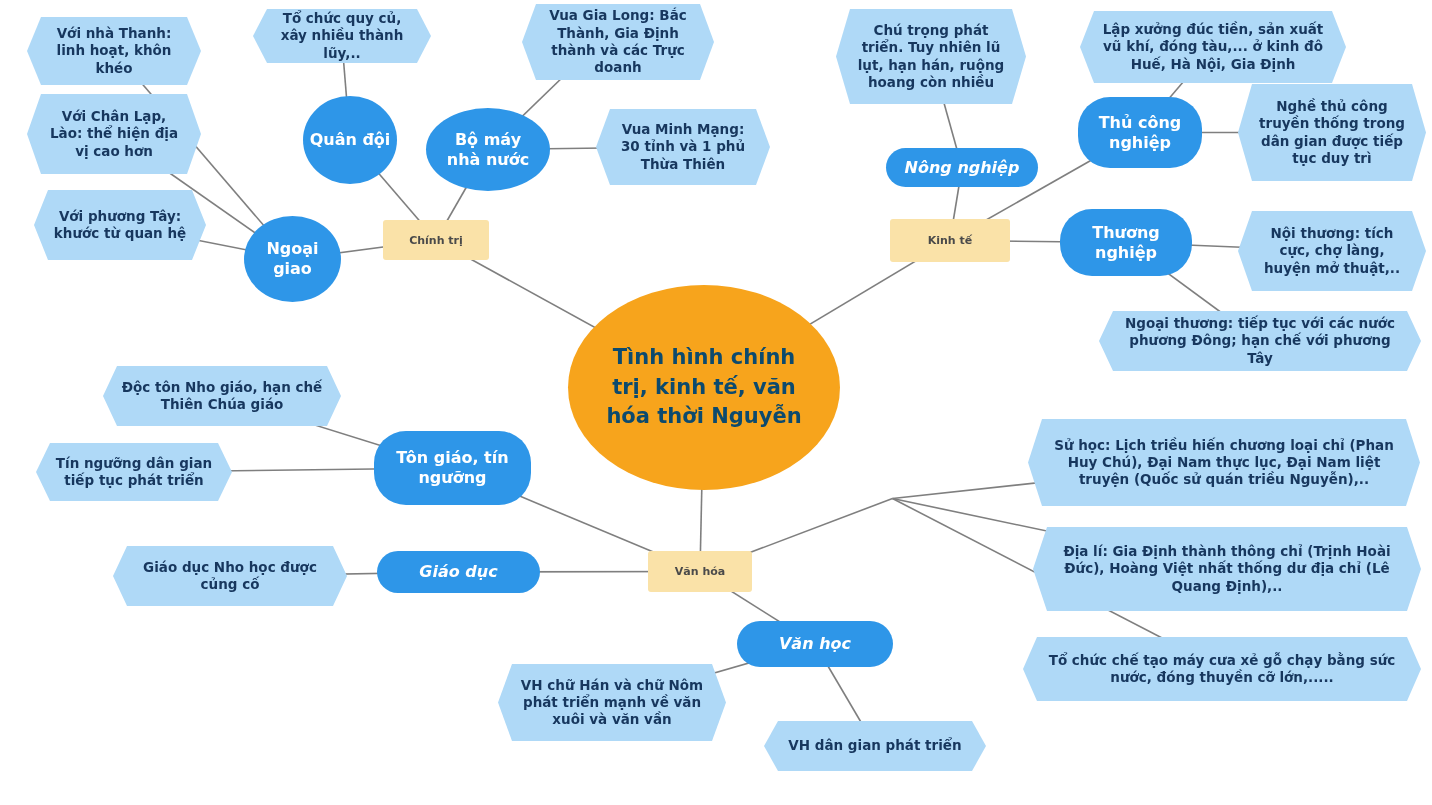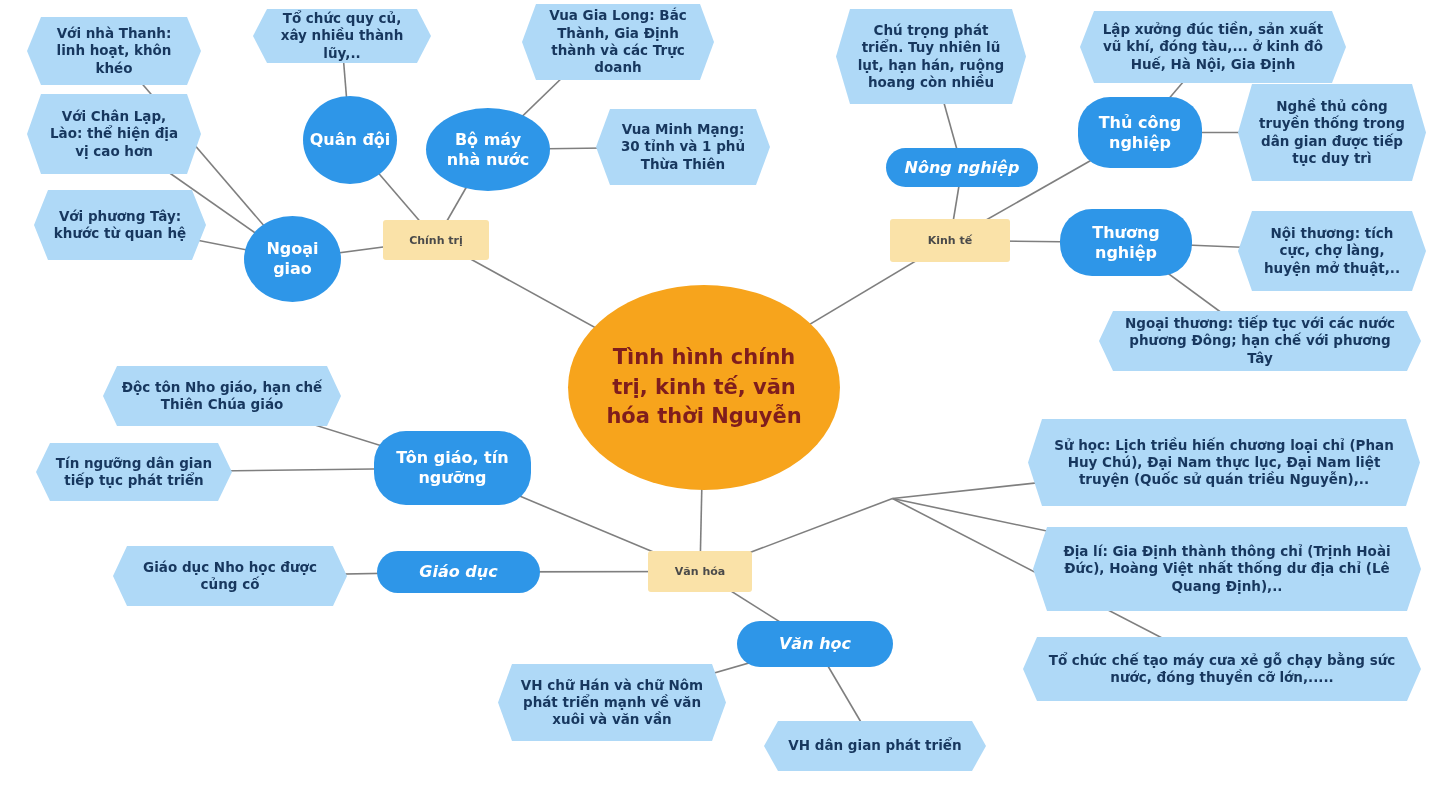--- a/index.html
+++ b/index.html
@@ -6,21 +6,21 @@
     --center_bg:#F7A41C; --branch_bg:#FAE2A8; --branch_text:#4A4A4A;
     --sub_bg:#2E96E8; --sub_text:#FFFFFF; --leaf_bg:#AFD9F7; --leaf_text:#17375E;
     --line:#7F7F7F; --page_bg:#FFFFFF;
   }
   html,body{margin:0;padding:0;background:var(--page_bg);}
   body{font-family:"DejaVu Sans","Liberation Sans",sans-serif;}
   #canvas{position:relative;width:1432px;height:805px;overflow:hidden;background:var(--page_bg);}
   #edges{position:absolute;left:0;top:0;z-index:1;}
   .node{position:absolute;z-index:2;display:flex;align-items:center;justify-content:center;
         text-align:center;box-sizing:border-box;font-weight:bold;}
-  .center-node{background:var(--center_bg);color:#7f1d1d;border-radius:50%;
+  .center-node{background:var(--center_bg);color:#0c4a6e;border-radius:50%;
         font-size:21px;line-height:1.4;padding:18px 34px;}
   .branch{background:var(--branch_bg);color:var(--branch_text);font-size:11px;
         border-radius:3px;padding:4px 10px;}
   .sub{background:var(--sub_bg);color:var(--sub_text);font-size:16px;line-height:1.25;padding:6px 10px;}
   .ellipse{border-radius:50%;}
   .stadium{border-radius:999px;font-style:italic;}
   .round{border-radius:32px;}
   .leaf{background:var(--leaf_bg);color:var(--leaf_text);font-size:13.5px;line-height:1.28;
         padding:4px 18px;
         clip-path:polygon(0 50%,14px 0,calc(100% - 14px) 0,100% 50%,calc(100% - 14px) 100%,14px 100%);}

